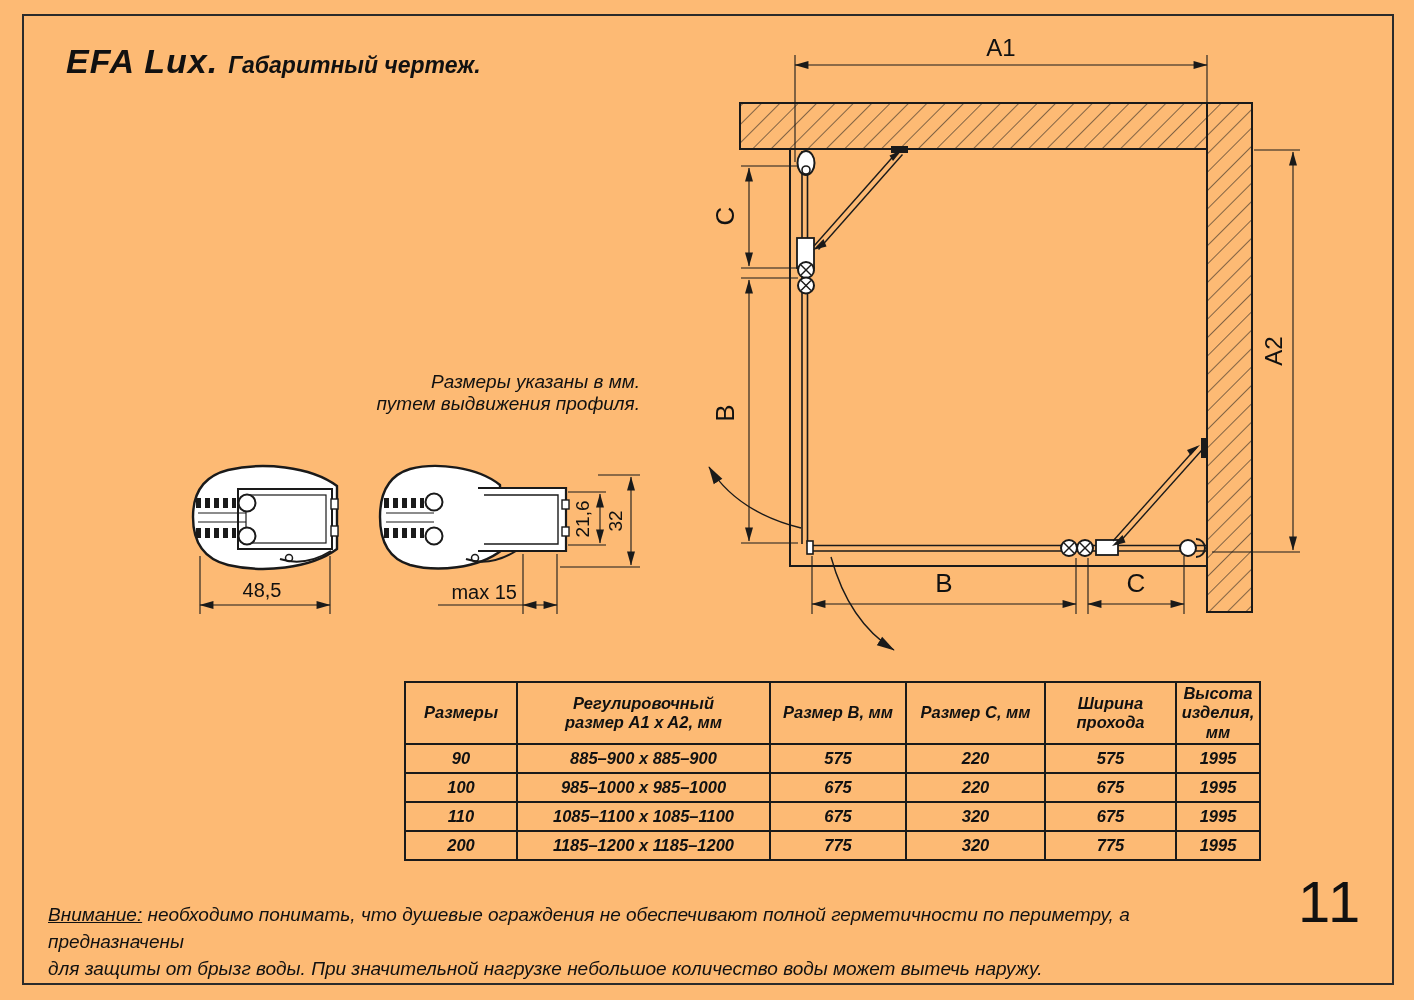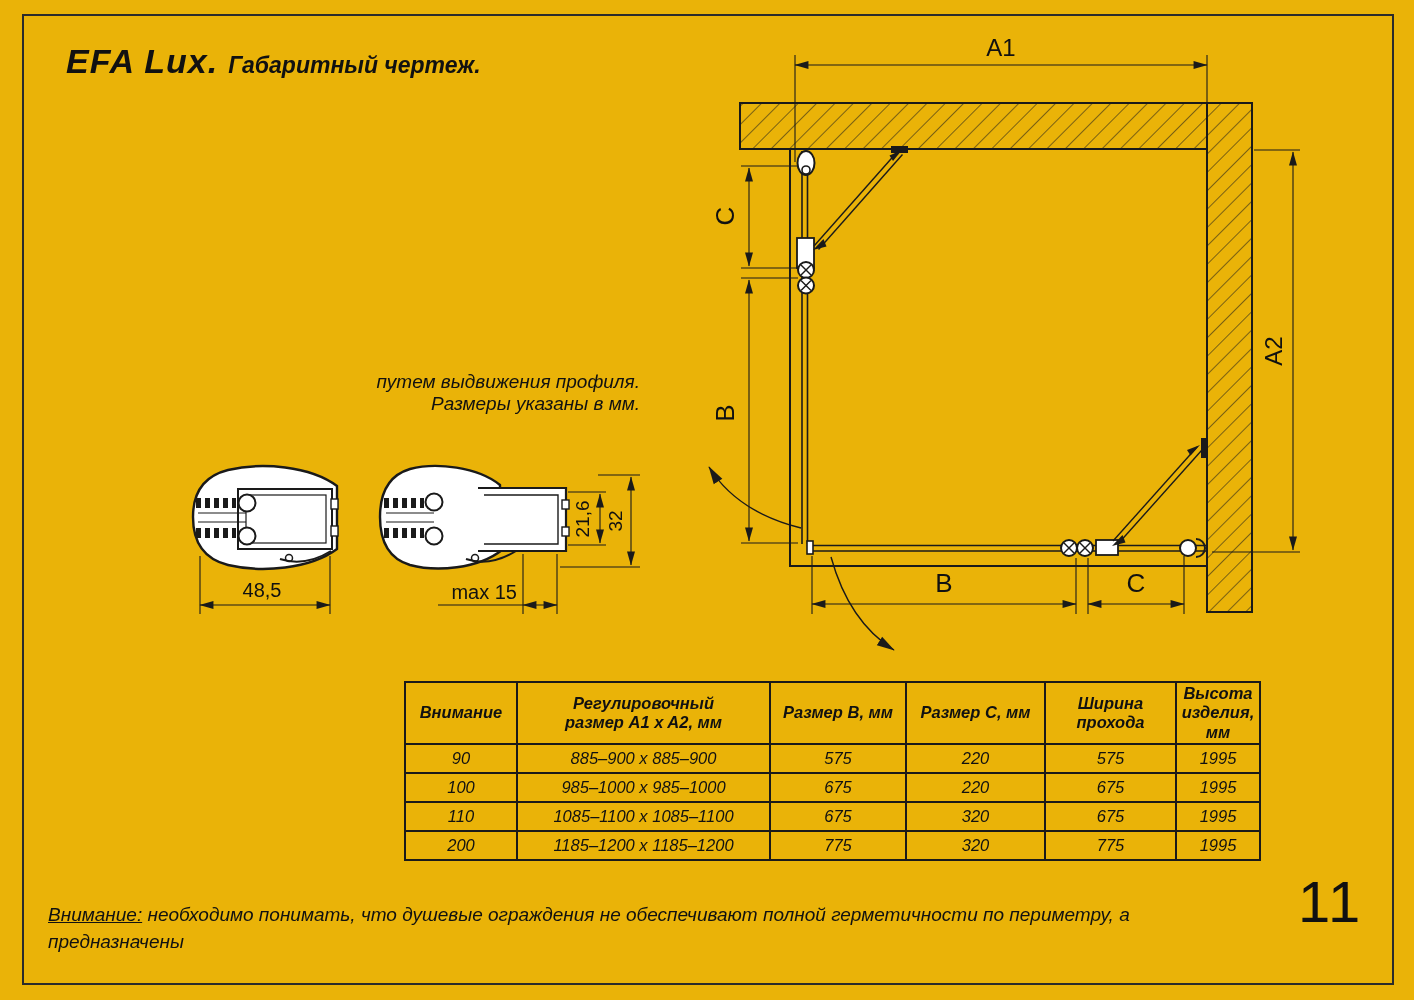--- a/index.html
+++ b/index.html
@@ -1,32 +1,32 @@
 <!DOCTYPE html>
 <html><head>
 <meta charset="utf-8">
 <style>
   * { margin:0; padding:0; box-sizing:border-box; }
   html,body { background:#fff; }
   body { font-family:"Liberation Sans", sans-serif; color:#111; }
-  .page { position:relative; width:1414px; height:1000px; background:#eab308; overflow:hidden; }
+  .page { position:relative; width:1414px; height:1000px; background:#fdba74; overflow:hidden; }
   .sheet-border { position:absolute; left:22px; top:14px; right:20px; bottom:15px; border:2px solid #2b2b2b; }
 
   .title { position:absolute; left:66px; top:42px; white-space:nowrap; }
   .title .brand { font-style:italic; font-weight:700; font-size:34px; letter-spacing:1px; }
   .title .subtitle { font-style:italic; font-weight:700; font-size:23px; margin-left:10px; }
 
   .annotation { position:absolute; left:340px; top:371px; width:300px; text-align:right;
                 font-style:italic; font-size:19px; line-height:22px; font-weight:400; }
 
   .drawing-svg { position:absolute; left:0; top:0; }
 
   table.spec { position:absolute; left:404px; top:681px; border-collapse:collapse; table-layout:fixed; }
   table.spec th, table.spec td { border:2px solid #1a1a1a; text-align:center; vertical-align:middle;
-       font-style:italic; font-size:16.5px; font-weight:400; padding:1px 2px; }
+       font-style:italic; font-size:16.5px; font-weight:700; padding:1px 2px; }
   table.spec th { height:62px; white-space:pre-line; line-height:1.18; font-weight:600; }
   table.spec td { height:29px; }
 
   .warning { position:absolute; left:48px; top:901px; width:1200px;
              font-style:italic; font-size:19px; line-height:27px; font-weight:400; }
   .warning .wlabel { text-decoration:underline; }
 
   .page-number { position:absolute; left:1298px; top:868px; font-size:58px; font-weight:400;
                  letter-spacing:2px; color:#111; }
 </style>
@@ -34,22 +34,22 @@
 <body>
 
 <div class="page">
   <div class="sheet-border"></div>
 
   <div class="title">
     <span class="brand">EFA Lux.</span><span class="subtitle">Габаритный чертеж.</span>
   </div>
 
   <div class="annotation">
+    <div>Размеры указаны в мм.</div>
     <div>путем выдвижения профиля.</div>
-    <div>Размеры указаны в мм.</div>
   </div>
 
   <svg class="drawing-svg" width="1414" height="1000" viewBox="0 0 1414 1000" xmlns="http://www.w3.org/2000/svg">
     <defs>
       <pattern id="hatch" patternUnits="userSpaceOnUse" width="13" height="13" patternTransform="rotate(45)">
         <line x1="0" y1="0" x2="0" y2="13" stroke="#1a1a1a" stroke-width="1.1"></line>
       </pattern>
       <marker id="arr" viewBox="0 0 12 8" refX="11.5" refY="4" markerWidth="13" markerHeight="8.5" orient="auto-start-reverse">
         <path d="M12,4 L0,0.6 L0,7.4 Z" fill="#1a1a1a"></path>
       </marker>
@@ -224,21 +224,21 @@
     <colgroup>
       <col style="width:112px">
         <col style="width:253px">
         <col style="width:136px">
       <col style="width:139px">
         <col style="width:131px">
         <col style="width:84px">
     </colgroup>
     <thead>
       <tr>
-        <th>Внимание</th>
+        <th>Размеры</th>
         <th>Регулировочный
 размер A1 x A2, мм</th>
         <th>Размер B, мм</th>
         <th>Размер C, мм</th>
         <th>Ширина
 прохода</th>
         <th>Высота
 изделия,
 мм</th>
       </tr>
@@ -274,16 +274,17 @@
         <td>775</td>
         <td>320</td>
         <td>775</td>
         <td>1995</td>
       </tr>
     </tbody>
   </table>
 
   <div class="warning">
     <div><span class="wlabel">Внимание:</span><span> необходимо понимать, что душевые ограждения не обеспечивают полной герметичности по периметру, а предназначены</span></div>
+    <div>для защиты от брызг воды. При значительной нагрузке небольшое количество воды может вытечь наружу.</div>
   </div>
 
   <div class="page-number">11</div>
 </div>
 
 </body></html>

